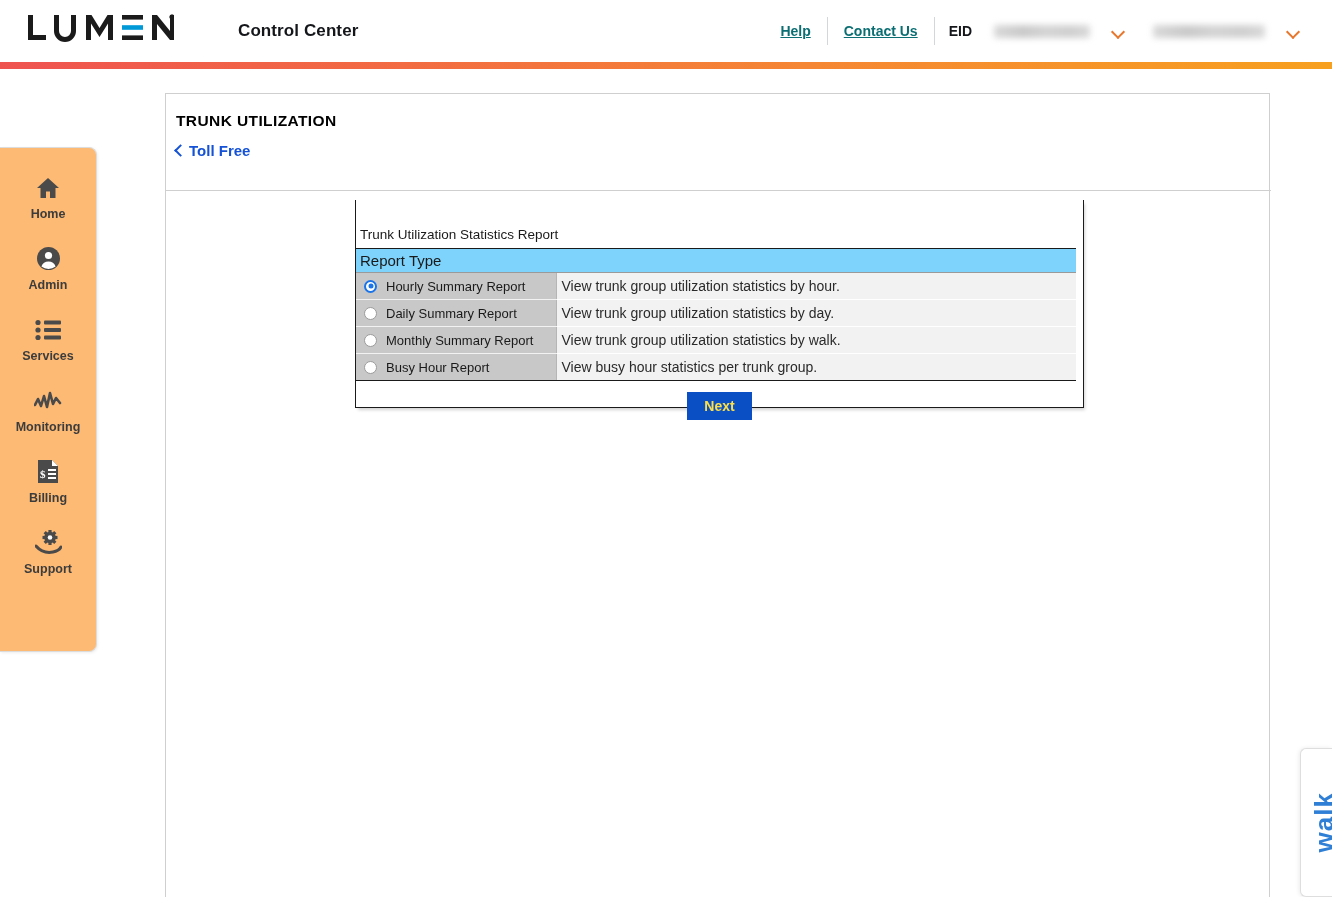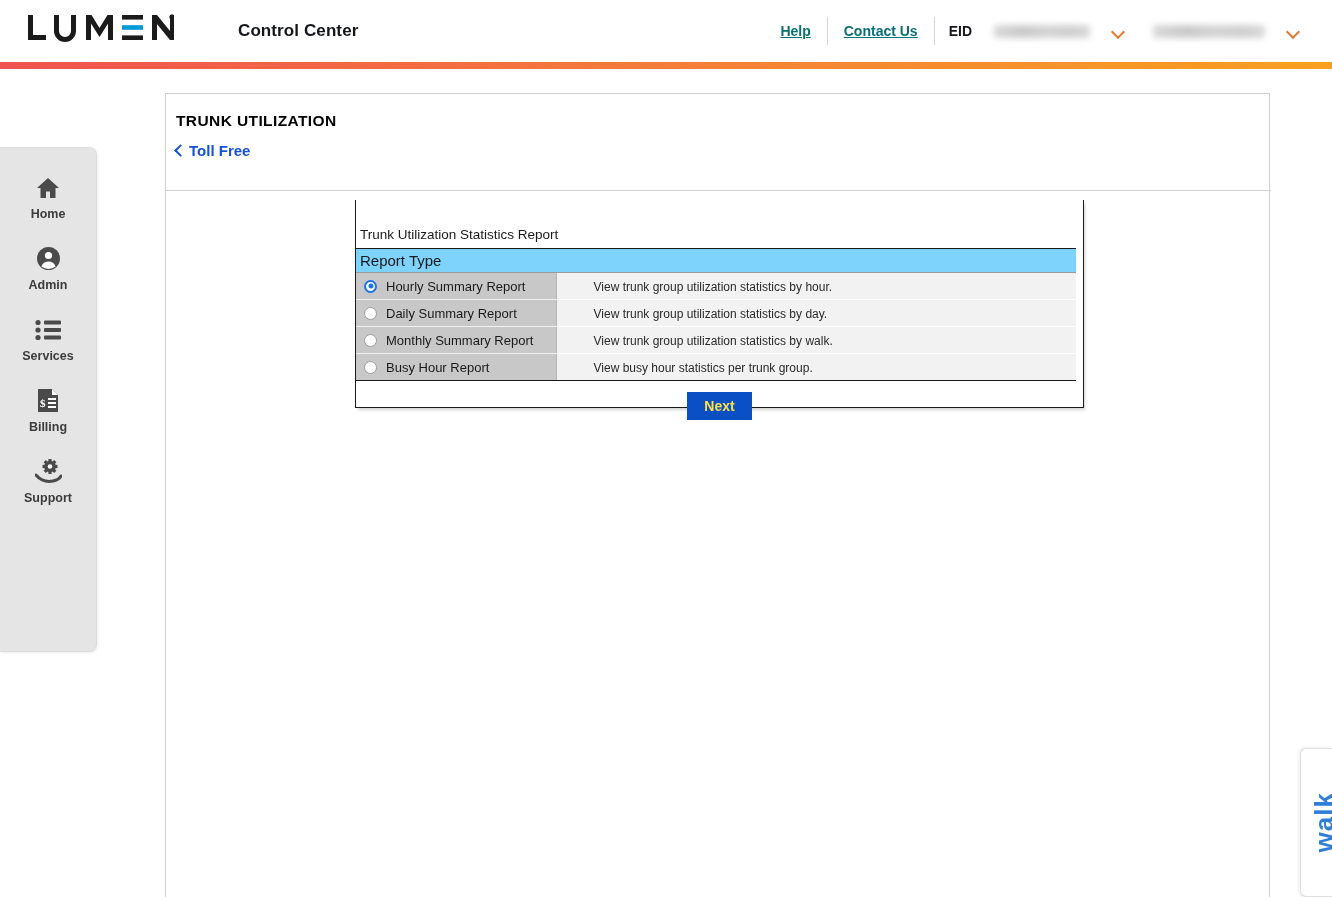--- a/index.html
+++ b/index.html
@@ -59,21 +59,21 @@
     transform: rotate(45deg);
   }
   .grad-bar {
     position: absolute; left: 0; top: 62px; width: 1332px; height: 7px;
     background: linear-gradient(90deg,#ef5350 0%,#f26b42 30%,#f58634 60%,#f7a01f 100%);
   }
 
   
   .sidenav {
     position: absolute; left: 0; top: 147px; width: 97px; height: 505px;
-    background: #e5e5e5;
+    background: #fdba74;
     border: 1px solid #dcdcdc; border-left: none;
     border-radius: 0 8px 8px 0;
     box-shadow: 1px 1px 3px rgba(0,0,0,.07);
     padding-top: 14px;
   }
   .nav-item {
     display: flex; flex-direction: column; align-items: center;
     justify-content: center; height: 71px; cursor: pointer;
     text-decoration: none;
   }
@@ -158,21 +158,21 @@
   }
   .radio.checked::after {
     content: ""; position: absolute; left: 50%; top: 50%;
     width: 5px; height: 5px; border-radius: 50%; background: #1a73e8;
     transform: translate(-50%,-50%);
   }
   .opt-label {
     font-size: 13px; color: #1a1a1a;
     font-family: "Liberation Sans", sans-serif;
   }
-  .desc-text { font-size: 12px; color: #2a2a2a; margin-left: 32px; }
+  .desc-text { font-size: 14px; color: #2a2a2a; }
   .panel-footer {
     height: 50px; display: flex; align-items: center; justify-content: center;
   }
   .next-btn {
     background: #0b4fc4; color: #fde047;
     font-size: 14px; font-weight: bold;
     border: none; padding: 6px 17px; cursor: pointer;
     font-family: "Liberation Sans", sans-serif;
   }
 
@@ -262,20 +262,28 @@
           <rect x="9" y="1.5" width="17" height="4" rx="1" fill="#4a4a4a"></rect>
         <circle cx="3" cy="11" r="2.6" fill="#4a4a4a"></circle>
           <rect x="9" y="9" width="17" height="4" rx="1" fill="#4a4a4a"></rect>
         <circle cx="3" cy="18.5" r="2.6" fill="#4a4a4a"></circle>
           <rect x="9" y="16.5" width="17" height="4" rx="1" fill="#4a4a4a"></rect>
       </svg>
     </span>
     <span class="nav-label">Services</span>
   </a>
 
+  <a class="nav-item">
+    <span class="nav-icon">
+      <svg width="28" height="20" viewBox="0 0 28 20">
+        <polyline points="1,14 4,8 7,15 10,5 13,16 16,2 19,13 22,7 26,12" fill="none" stroke="#4a4a4a" stroke-width="2.6" stroke-linejoin="round" stroke-linecap="round"></polyline>
+      </svg>
+    </span>
+    <span class="nav-label">Monitoring</span>
+  </a>
 
   <a class="nav-item">
     <span class="nav-icon">
       <svg width="22" height="25" viewBox="0 0 22 25">
         <path fill="#4a4a4a" d="M1 1 h14 l6 6 v17 H1 Z"></path>
         <path fill="#fff" d="M15 1 v6 h6 Z"></path>
         <rect x="11" y="10" width="8" height="2" fill="#fff"></rect>
         <rect x="11" y="14" width="8" height="2" fill="#fff"></rect>
         <rect x="11" y="18" width="8" height="2" fill="#fff"></rect>
         <text x="3" y="19" font-size="11" font-family="Liberation Serif, serif" fill="#fff" font-weight="bold">$</text>

